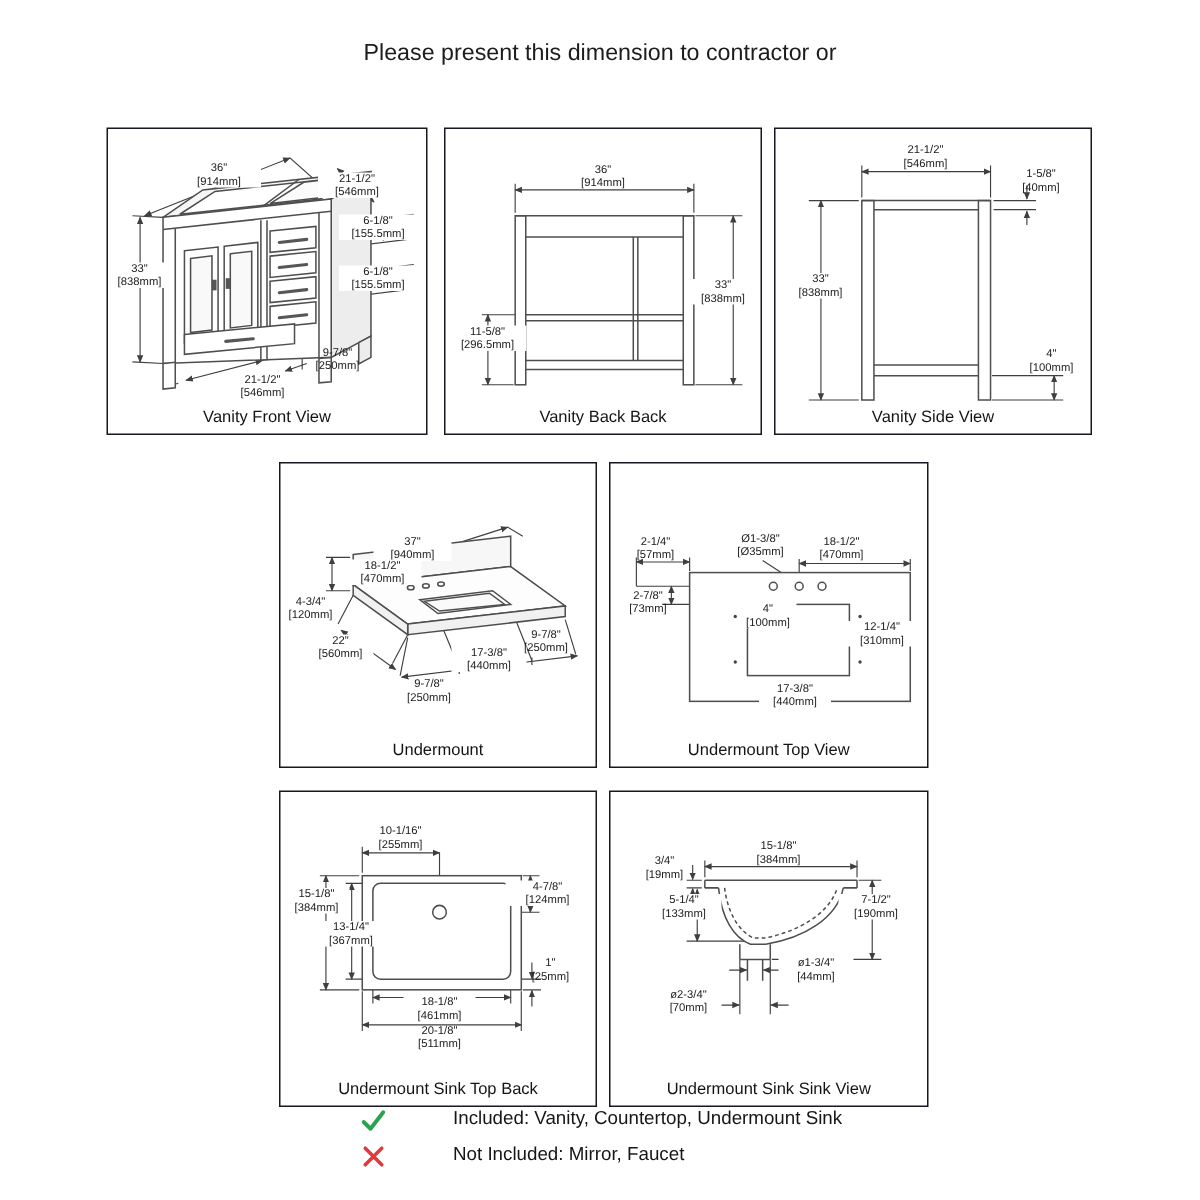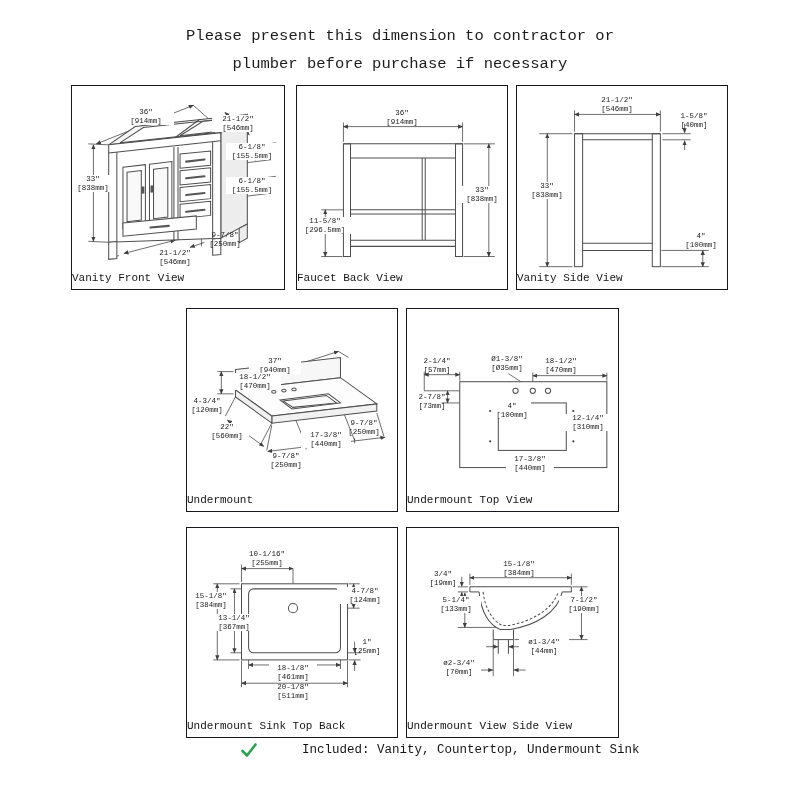--- a/index.html
+++ b/index.html
@@ -1,54 +1,53 @@
 <!DOCTYPE html>
 <html><head>
 <meta charset="utf-8">
 <style>
   html,body{margin:0;padding:0;background:#fff;}
   .sheet{position:relative;width:800px;height:800px;background:#fff;overflow:hidden;
-         font-family:Liberation Mono, monospace;color:#1d1d1d;}
+         font-family:Liberation Sans, sans-serif;color:#1d1d1d;}
   .title{position:absolute;top:22px;left:0;width:800px;text-align:center;
          font-size:15.5px;line-height:28px;color:#1c1c1c;}
   .panel{position:absolute;border:1.5px solid #17171f;background:#fff;}
   .panel svg.draw{position:absolute;left:0;top:0;width:100%;height:100%;}
-  .caption{position:absolute;left:0;right:0;bottom:5px;text-align:left;
+  .caption{position:absolute;left:0;right:0;bottom:5px;text-align:center;
            font-size:11px;color:#141414;}
   .dim{position:absolute;text-align:center;font-size:7.5px;line-height:8.5px;
        color:#1b1b1b;white-space:nowrap;}
   .dim i{display:block;font-style:normal;}
   .bg{background:#fff;}
   .dw{stroke:#4e4e4e;stroke-width:1;fill:none;}
   .dl{stroke:#3f3f3f;stroke-width:.75;fill:none;}
   .a2{marker-start:url(#mE);marker-end:url(#mE);}
   .a1{marker-end:url(#mE);}
   .hd{stroke:#565656;stroke-width:2;stroke-linecap:round;}
   .dash{stroke-dasharray:2.5 2;}
   .legend{position:absolute;top:738px;left:240px;}
-  .lrow{display:flex;align-items:center;height:24px;}
+  .lrow{display:flex;align-items:flex-start;height:24px;}
   .licon{width:18px;height:18px;margin-right:44px;flex:0 0 18px;}
   .ltext{font-size:12.5px;color:#161616;}
 </style>
 </head>
 <body>
 
 <div class="sheet">
 
   <svg width="0" height="0" style="position:absolute">
     <defs>
       <marker id="mE" markerWidth="7" markerHeight="7" viewBox="0 0 10 10" refX="8.5" refY="5" orient="auto-start-reverse" markerUnits="strokeWidth">
         <path d="M0,1 L9.5,5 L0,9 z" fill="#3f3f3f"></path>
       </marker>
     </defs>
   </svg>
 
   <div class="title">
     <div>Please present this dimension to contractor or</div>
-    <div>plumber before purchase if necessary</div>
   </div>
 
   <section class="panel" style="left:71px;top:85px;width:212px;height:203px">
     <svg class="draw" viewBox="0 0 208 200" preserveAspectRatio="none">
       <g class="dl">
         <line x1="24" y1="57" x2="119" y2="19" class="a2"></line>
         <line x1="119" y1="19" x2="146" y2="43"></line>
         <line x1="150" y1="26" x2="174" y2="48" class="a2"></line>
         <line x1="136" y1="64" x2="200" y2="56"></line>
           <line x1="136" y1="80" x2="200" y2="72"></line>
@@ -160,21 +159,21 @@
         <i>[914mm]</i>
       </div>
     <div class="dim bg" style="left:162px;top:100px;width:46px">
         <i>33"</i>
         <i>[838mm]</i>
       </div>
     <div class="dim bg" style="left:2px;top:131px;width:52px">
         <i>11-5/8"</i>
         <i>[296.5mm]</i>
       </div>
-    <div class="caption">Faucet Back View</div>
+    <div class="caption">Vanity Back Back</div>
   </section>
 
   <section class="panel" style="left:516px;top:85px;width:210px;height:203px">
     <svg class="draw" viewBox="0 0 208 200" preserveAspectRatio="none">
       <g class="dl">
         <line x1="57" y1="45" x2="57" y2="24"></line>
           <line x1="142" y1="45" x2="142" y2="24"></line>
         <line x1="57" y1="28" x2="142" y2="28" class="a2"></line>
         <line x1="144" y1="47" x2="172" y2="47"></line>
           <line x1="144" y1="53" x2="172" y2="53"></line>
@@ -463,25 +462,31 @@
         <i>[190mm]</i>
       </div>
     <div class="dim bg" style="left:112px;top:110px;width:50px">
         <i>ø1-3/4"</i>
         <i>[44mm]</i>
       </div>
     <div class="dim" style="left:30px;top:131px;width:44px">
         <i>ø2-3/4"</i>
         <i>[70mm]</i>
       </div>
-    <div class="caption">Undermount View Side View</div>
+    <div class="caption">Undermount Sink Sink View</div>
   </section>
 
   <div class="legend">
     <div class="lrow">
       <svg class="licon" viewBox="0 0 18 18">
         <path d="M2.5,10 L7,14.5 L15.5,3.5" fill="none" stroke-width="2.6" stroke-linecap="round" stroke-linejoin="round" stroke="#2aa44c"></path>
       </svg>
       <span class="ltext">Included: Vanity, Countertop, Undermount Sink</span>
     </div>
+    <div class="lrow">
+      <svg class="licon" viewBox="0 0 18 18">
+        <path d="M3.5,3.5 L14.5,14.5 M14.5,3.5 L3.5,14.5" fill="none" stroke-width="2.4" stroke-linecap="round" stroke="#e23a3a"></path>
+      </svg>
+      <span class="ltext">Not Included: Mirror, Faucet</span>
+    </div>
   </div>
 
 </div>
 
 </body></html>

